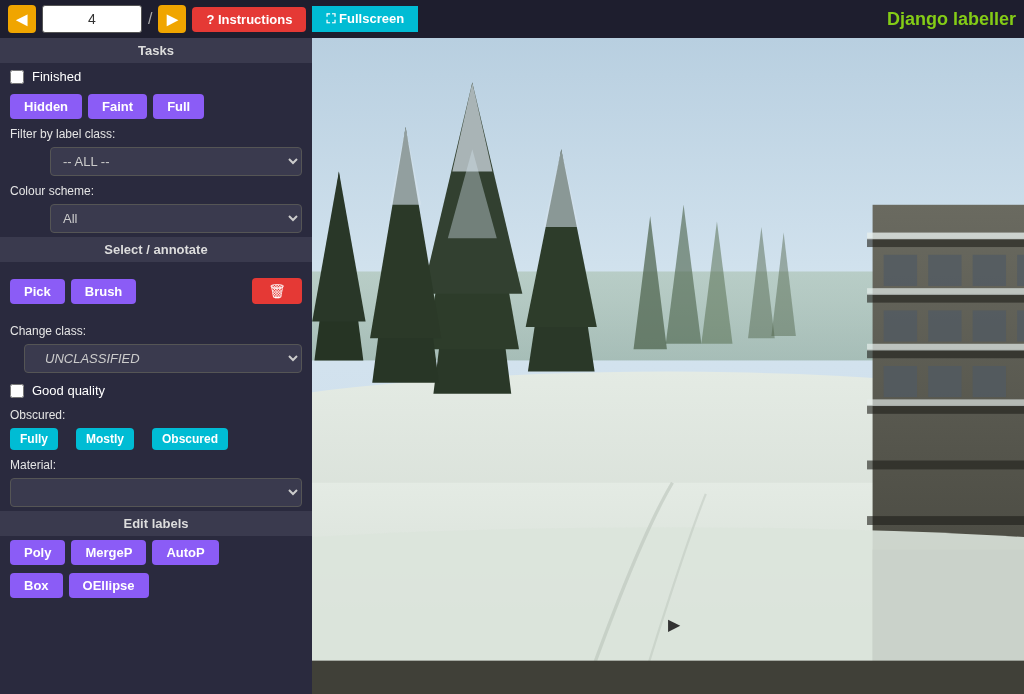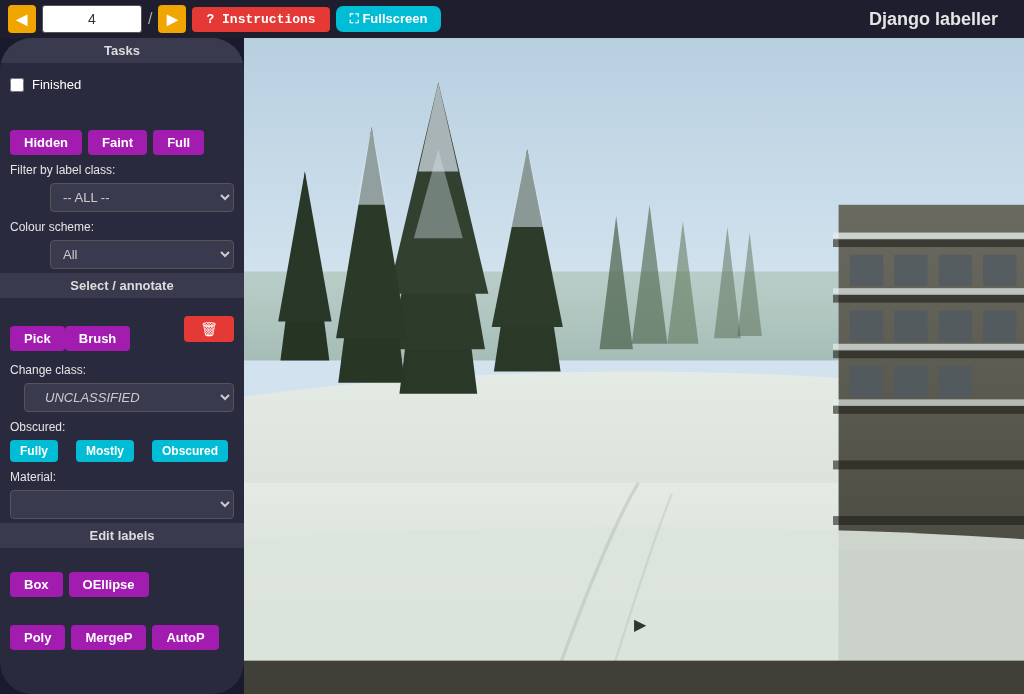--- a/index.html
+++ b/index.html
@@ -53,96 +53,94 @@
     }
     .instructions-btn {
       background: #e53935;
       border: none;
       color: #fff;
       padding: 5px 14px;
       border-radius: 4px;
       cursor: pointer;
       font-size: 13px;
       font-weight: bold;
-      display: flex; align-items: center; gap: 5px; font-family: Liberation Mono, monospace;
+      display: flex; align-items: center; gap: 5px;
     }
     .fullscreen-btn {
       background: #00bcd4;
       border: none;
       color: #fff;
       padding: 5px 14px;
-      border-radius: 7px;
+      border-radius: 0;
       cursor: pointer;
       font-size: 13px;
       font-weight: bold;
       display: flex; align-items: center; gap: 5px;
     }
     .app-title {
       position: absolute;
-      right: 26px;
-      color: #e5e5e5;
+      right: 8px;
+      color: #84cc16;
       font-size: 18px;
       font-weight: bold;
     }
 
     
     .main-content {
       display: flex;
       flex: 1;
       overflow: hidden;
     }
 
     
     .sidebar {
-      width: 244px;
+      width: 312px;
       background: #2a2a3e;
       flex-shrink: 0;
       overflow-y: auto;
       padding: 0 0 8px 0;
-      border-radius: 32px;
     }
     .section-header {
       background: #3a3a4e;
       text-align: center;
       padding: 5px;
       font-size: 13px;
       color: #ddd;
       font-weight: bold;
     }
     .checkbox-row {
       display: flex;
       align-items: center;
       gap: 8px;
-      padding: 14px 10px;
+      padding: 6px 10px;
       font-size: 13px;
     }
     .checkbox-row input[type="checkbox"] {
       accent-color: #00bcd4;
       width: 14px; height: 14px;
     }
     .label-row {
       font-size: 12px;
       color: #e5e5e5;
       padding: 4px 10px 2px;
     }
     .btn-group {
       display: flex;
       gap: 6px;
       padding: 4px 10px;
     }
     .btn-teal {
-      background: #a21caf;
+      background: #8b5cf6;
       border: none;
       color: #fff;
       padding: 5px 14px;
       border-radius: 4px;
       cursor: pointer;
       font-size: 13px;
       font-weight: bold;
-      margin-top: 20px;
     }
     .btn-red {
       background: #e53935;
       border: none;
       color: #fff;
       padding: 5px 16px;
       border-radius: 4px;
       cursor: pointer;
       font-size: 14px;
       margin-left: auto;
@@ -172,21 +170,22 @@
       color: #fff;
       padding: 4px 10px;
       border-radius: 4px;
       cursor: pointer;
       font-size: 12px;
       font-weight: bold;
     }
     .pick-brush-row {
       display: flex;
       align-items: center;
-      padding: 8px 10px;
+      padding: 16px 10px;
+      gap: 6px;
     }
     .unclassified-row {
       padding: 4px 10px;
       text-align: center;
       margin-left: 14px;
     }
     .unclassified-select {
       background: #3a3a4e;
       color: #ccc;
       border: 1px solid #555;
@@ -311,44 +310,48 @@
       <button class="btn-red">🗑</button>
     </div>
 
     <div class="label-row">Change class:</div>
     <div class="unclassified-row">
       <select class="unclassified-select">
         <option>UNCLASSIFIED</option>
       </select>
     </div>
 
+    <div class="checkbox-row">
+      <input type="checkbox" style="">
+      <span>Good quality</span>
+    </div>
 
     <div class="label-row">Obscured:</div>
     <div class="visible-btns">
       <button class="btn-vis">Fully</button>
       <button class="btn-vis">Mostly</button>
       <button class="btn-vis">Obscured</button>
     </div>
 
     <div class="label-row">Material:</div>
     <div class="material-row">
       <select class="material-select">
         <option value=""></option>
       </select>
     </div>
 
     <div class="section-header">Edit labels</div>
     <div class="edit-btns-row">
-      <button class="btn-teal">Box</button>
-      <button class="btn-teal">OEllipse</button>
-    </div>
-    <div class="edit-btns-row">
       <button class="btn-teal">Poly</button>
       <button class="btn-teal">MergeP</button>
       <button class="btn-teal">AutoP</button>
+    </div>
+    <div class="edit-btns-row">
+      <button class="btn-teal">Box</button>
+      <button class="btn-teal">OEllipse</button>
     </div>
 
   </div>
 
   <div class="image-area">
     <div class="winter-scene">
 
       <svg style="position:absolute;left:0;top:0;width:100%;height:100%;" viewBox="0 0 752 590" preserveAspectRatio="xMidYMid slice">
 
         <defs>

